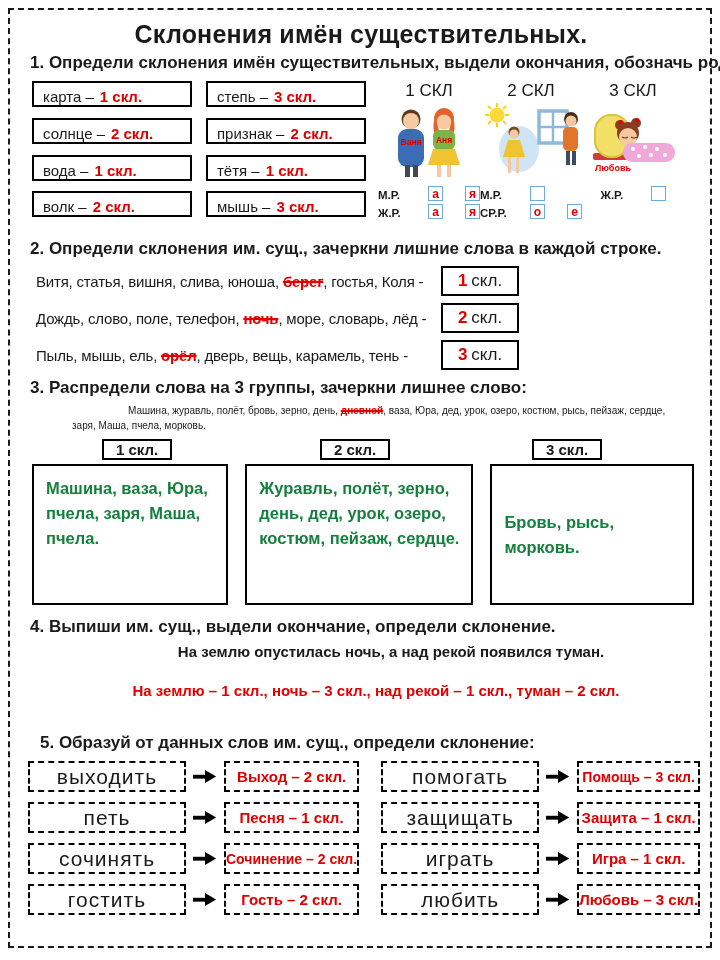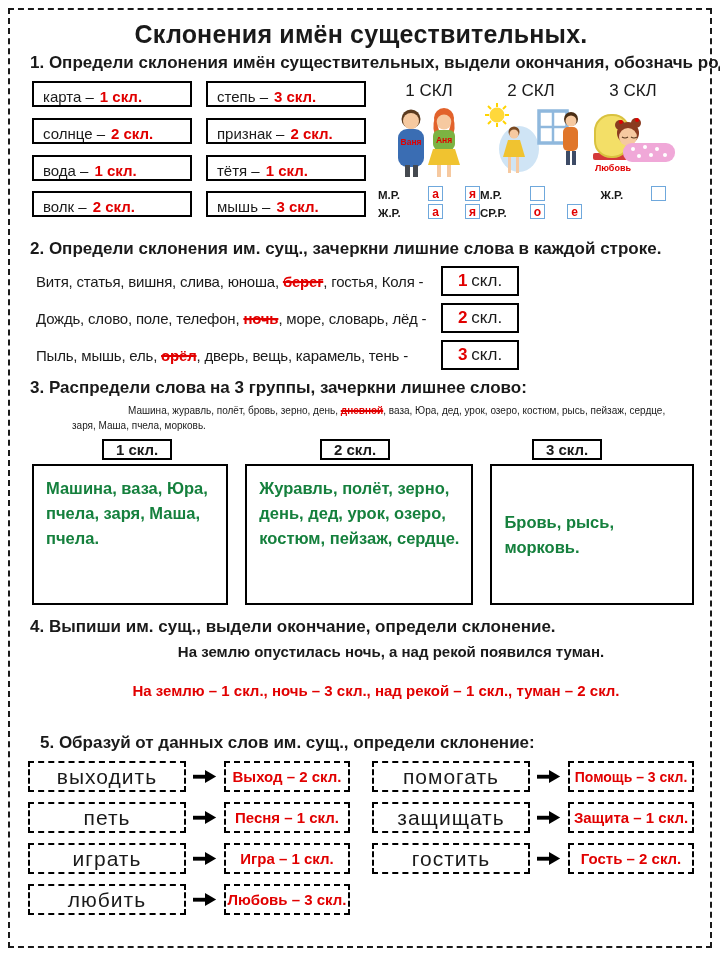--- a/index.html
+++ b/index.html
@@ -325,20 +325,28 @@
       <div class="s5-row">
         <div class="verb-box">защищать</div>
         <svg class="arrow-icon" viewBox="0 0 28 16">
             <rect x="0" y="6" width="16" height="4.5" fill="#000"></rect>
             <polygon points="14,0.5 27,8 14,15.5" fill="#000"></polygon>
           </svg>
         <div class="ans-box">Защита – 1 скл.</div>
       </div>
 
       <div class="s5-row">
+        <div class="verb-box">сочинять</div>
+        <svg class="arrow-icon" viewBox="0 0 28 16">
+            <rect x="0" y="6" width="16" height="4.5" fill="#000"></rect>
+            <polygon points="14,0.5 27,8 14,15.5" fill="#000"></polygon>
+          </svg>
+        <div class="ans-box small">Сочинение – 2 скл.</div>
+      </div>
+      <div class="s5-row">
         <div class="verb-box">играть</div>
         <svg class="arrow-icon" viewBox="0 0 28 16">
             <rect x="0" y="6" width="16" height="4.5" fill="#000"></rect>
             <polygon points="14,0.5 27,8 14,15.5" fill="#000"></polygon>
           </svg>
         <div class="ans-box">Игра – 1 скл.</div>
       </div>
 
       <div class="s5-row">
         <div class="verb-box">гостить</div>

